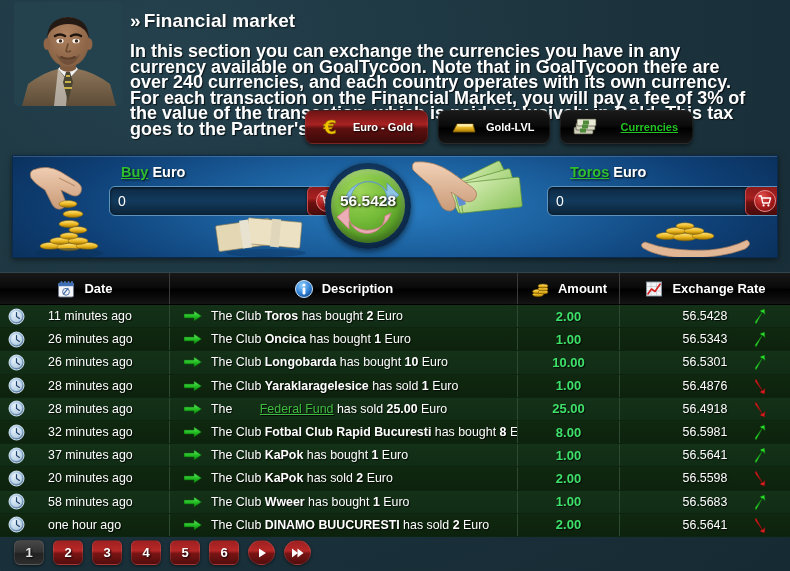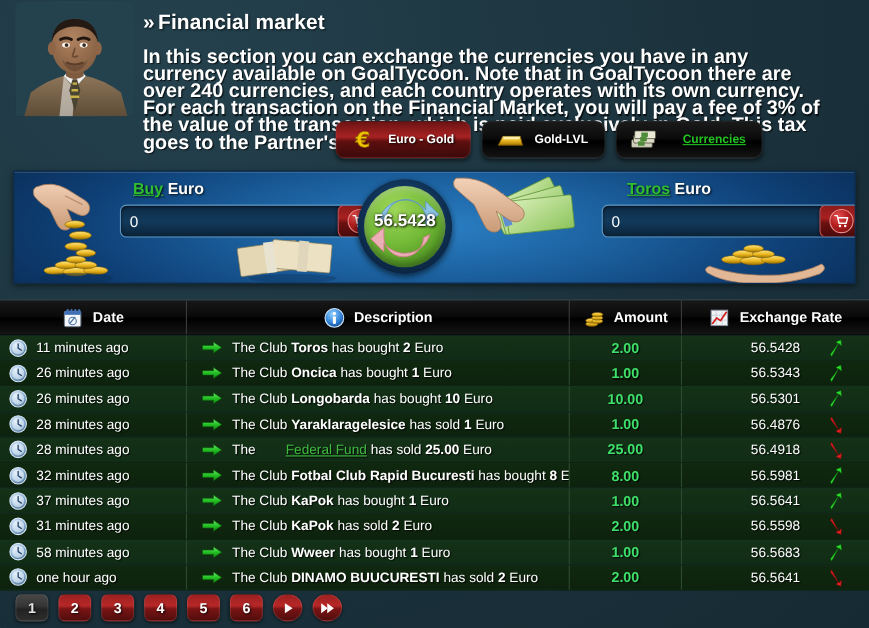--- a/index.html
+++ b/index.html
@@ -209,21 +209,21 @@
 
   .td {
     height: 100%; display: flex; align-items: center;
     border-right: 1px solid #2d4a30;
     font-size: 12.4px; color: #ffffff;
     text-shadow: 1px 1px 1px rgba(0,0,0,.8);
     overflow: hidden; white-space: nowrap;
   }
   .td:last-child { border-right: 0; }
 
-  .td.date { padding-left: 8px; gap: 8px; }
+  .td.date { padding-left: 8px; gap: 23px; }
   .clock { width: 17px; height: 17px; flex: 0 0 17px; }
   .clock svg { display: block; }
 
   .td.desc { padding-left: 14px; gap: 9px; }
   .arrow { width: 18px; height: 12px; flex: 0 0 18px; }
   .arrow svg { display: block; }
   .desc-text b { font-weight: bold; }
   .desc-text .fund {
     color: #3fbb3f; text-decoration: underline; font-weight: normal; padding-left: 24px;
   }
@@ -899,21 +899,21 @@
                   <stop offset="0" stop-color="#dcecfb"></stop>
                   <stop offset="0.55" stop-color="#8fb4d6"></stop>
                   <stop offset="1" stop-color="#3f6287"></stop>
                 </radialGradient>
               </defs>
               <circle cx="8.5" cy="8.5" r="7.5" fill="url(#ck)" stroke="#d7e6f4" stroke-width="1"></circle>
               <circle cx="8.5" cy="8.5" r="5.6" fill="#eef5fc" opacity="0.55"></circle>
               <path d="M8.5 8.5 L8.5 4.6 M8.5 8.5 L11.4 10.4" stroke="#24456b" stroke-width="1.2" stroke-linecap="round"></path>
             </svg>
           </span>
-          <span>31 minutes ago</span>
+          <span>20 minutes ago</span>
         </div>
         <div class="td desc c-desc">
           <span class="arrow">
             <svg width="18" height="12" viewBox="0 0 18 12" xmlns="http://www.w3.org/2000/svg">
               <defs>
                 <linearGradient id="ag" x1="0" y1="0" x2="0" y2="1">
                   <stop offset="0" stop-color="#6dea6d"></stop>
                   <stop offset="0.5" stop-color="#24c024"></stop>
                   <stop offset="1" stop-color="#128a12"></stop>
                 </linearGradient>

